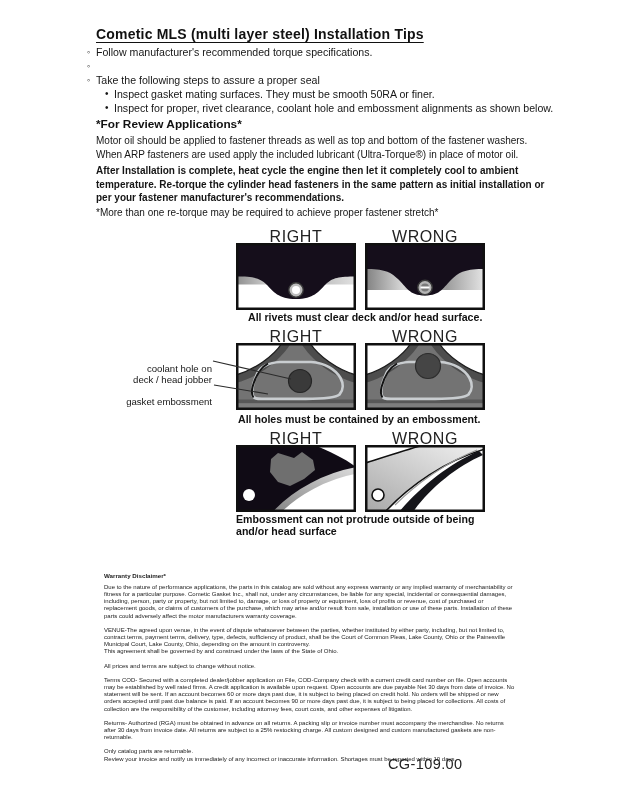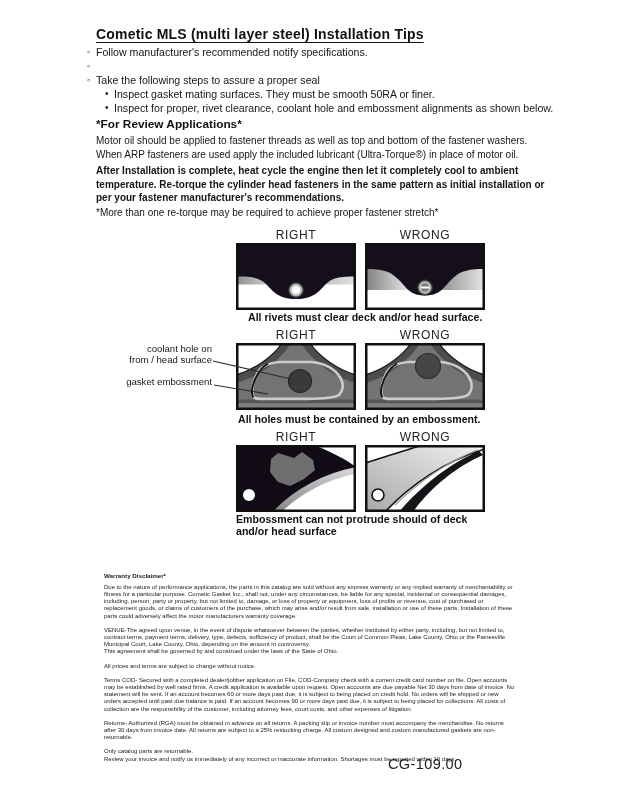--- a/index.html
+++ b/index.html
@@ -9,41 +9,41 @@
   .title{left:96px;top:26px;font-size:14px;font-weight:bold;color:#111;
          text-decoration:underline;text-underline-offset:3px;letter-spacing:.2px;}
   .bullets{left:87px;top:45px;font-size:10.6px;line-height:14px;color:#161616;}
   .b-row{display:flex;}
   .b-row .mk{width:9px;flex:0 0 9px;font-size:9px;line-height:14px;}
   .sb-row{display:flex;padding-left:18px;}
   .sb-row .mk{width:9px;flex:0 0 9px;font-size:10px;line-height:14px;}
   .h2{left:96px;top:117px;font-size:11.8px;font-weight:bold;color:#111;}
   .para{left:96px;width:452px;font-size:10px;line-height:13.5px;color:#161616;}
   .p1{top:134px;} .p2{top:164px;font-weight:bold;} .note{top:206px;}
-  .dlabel{width:120px;text-align:center;font-size:12px;letter-spacing:.6px;color:#222;}
+  .dlabel{width:120px;text-align:center;font-size:16px;letter-spacing:.6px;color:#222;}
   .panel{width:120px;height:67px;} .panel svg{display:block;width:120px;height:67px;}
   .cap{font-size:10.6px;font-weight:bold;color:#111;line-height:11.5px;}
-  .sidelabel{width:102px;text-align:right;font-size:9.6px;line-height:10.5px;color:#161616;}
+  .sidelabel{width:102px;text-align:right;font-size:9.6px;line-height:10.5px;color:#161616;margin-top:20px;}
   .legal{left:104px;top:572px;width:413px;font-size:6px;line-height:7.2px;color:#222;}
   .legal p{margin:0 0 7px 0;}
   .legal p.tight{margin:0;}
   .legal .lhead{font-weight:bold;font-size:6.2px;margin:0 0 4.5px 0;}
   .cg{left:388px;top:756px;font-size:14.5px;letter-spacing:.4px;color:#222;}
 </style>
 </head>
 <body>
 
 <div class="page">
 
   <div class="abs title">Cometic MLS (multi layer steel) Installation Tips</div>
 
   <div class="abs bullets">
     <div class="b-row">
         <span class="mk">◦</span>
-        <span>Follow manufacturer's recommended notify specifications.</span>
+        <span>Follow manufacturer's recommended torque specifications.</span>
       </div>
     <div class="b-row">
         <span class="mk">◦</span>
       </div>
     <div class="b-row">
         <span class="mk">◦</span>
         <span>Take the following steps to assure a proper seal</span>
       </div>
     <div class="sb-row">
         <span class="mk">•</span>
@@ -102,21 +102,21 @@
     </svg>
   </div>
 
   <div class="abs cap" style="left:248px;top:312px;">All rivets must clear deck and/or head surface.</div>
 
   <div class="abs dlabel" style="left:236px;top:328px;">RIGHT</div>
   <div class="abs dlabel" style="left:365px;top:328px;">WRONG</div>
 
   <div class="abs sidelabel" style="left:110px;top:344px;">
     <div>coolant hole on</div>
-    <div>from / head surface</div>
+    <div>deck / head jobber</div>
   </div>
   <div class="abs sidelabel" style="left:110px;top:377px;">gasket embossment</div>
 
   <div class="abs panel" style="left:236px;top:343px;">
     <svg viewBox="0 0 120 67">
       <rect width="120" height="67" fill="#737373"></rect>
       <rect x="0" y="56.5" width="120" height="3.8" fill="#585858"></rect>
       <rect x="0" y="60.3" width="120" height="6.7" fill="#7e7e7e"></rect>
       <path d="M46,0 C38,13 18,27 0,32 L0,40 C23,34 45,17 55,0 Z" fill="#4d4d4d"></path>
       <path d="M74,0 C82,13 102,27 120,32 L120,40 C97,34 75,17 65,0 Z" fill="#4d4d4d"></path>
@@ -190,21 +190,21 @@
       <path d="M20,67 C45,40 80,16 120,4 L120,67 Z" fill="#ffffff"></path>
       <path d="M20,67 C45,40 80,16 120,4" stroke="#101010" stroke-width="1.6" fill="none"></path>
       <path d="M30,60 C52,38 82,17 112,5" stroke="#9a9a9a" stroke-width="1.2" fill="none"></path>
       <path d="M34,67 C55,42 85,18 114,6 L118,10 C92,21 64,44 48,67 Z" fill="#15151a"></path>
       <circle cx="13" cy="50" r="6" fill="#ffffff" stroke="#101010" stroke-width="1.6"></circle>
       <rect x="1.25" y="1.25" width="117.5" height="64.5" fill="none" stroke="#101010" stroke-width="2.5"></rect>
     </svg>
   </div>
 
   <div class="abs cap" style="left:236px;top:514px;width:240px;">
-    <div>Embossment can not protrude should of deck</div>
+    <div>Embossment can not protrude outside of being</div>
     <div>and/or head surface</div>
   </div>
 
   <div class="abs legal">
     <p class="lhead">Warranty Disclaimer*</p>
     <p>Due to the nature of performance applications, the parts in this catalog are sold without any express warranty or any implied warranty of merchantability or fitness for a particular purpose.  Cometic Gasket Inc., shall not, under any circumstances, be liable for any special, incidental or consequential damages, including, person, party or property, but not limited to, damage, or loss of property or equipment, loss of profits or revenue, cost of purchased or replacement goods, or claims of customers of the purchase, which may arise and/or result from sale, installation or use of these parts.  Installation of these parts could adversely affect the motor manufacturers warranty coverage.</p>
     <p class="tight">VENUE-The agreed upon venue, in the event of dispute whatsoever between the parties, whether instituted by either party, including, but not limited to, contract terms, payment terms, delivery, type, defects, sufficiency of product, shall be the Court of Common Pleas, Lake County, Ohio or the Painesville Municipal Court, Lake County, Ohio, depending on the amount in controversy.</p>
     <p>This agreement shall be governed by and construed under the laws of the State of Ohio.</p>
     <p>All prices and terms are subject to change without notice.</p>
     <p>Terms COD- Secured with a completed dealer/jobber application on File, COD-Company check with a current credit card number on file.  Open accounts may be established by well rated firms.  A credit application is available upon request.  Open accounts are due payable Net 30 days from date of invoice.  No statement will be sent.  If an account becomes 60 or more days past due, it is subject to being placed on credit hold.  No orders will be shipped or new orders accepted until past due balance is paid.  If an account becomes 90 or more days past due, it is subject to being placed for collections.  All costs of collection are the responsibility of the customer, including attorney fees, court costs, and other expenses of litigation.</p>

